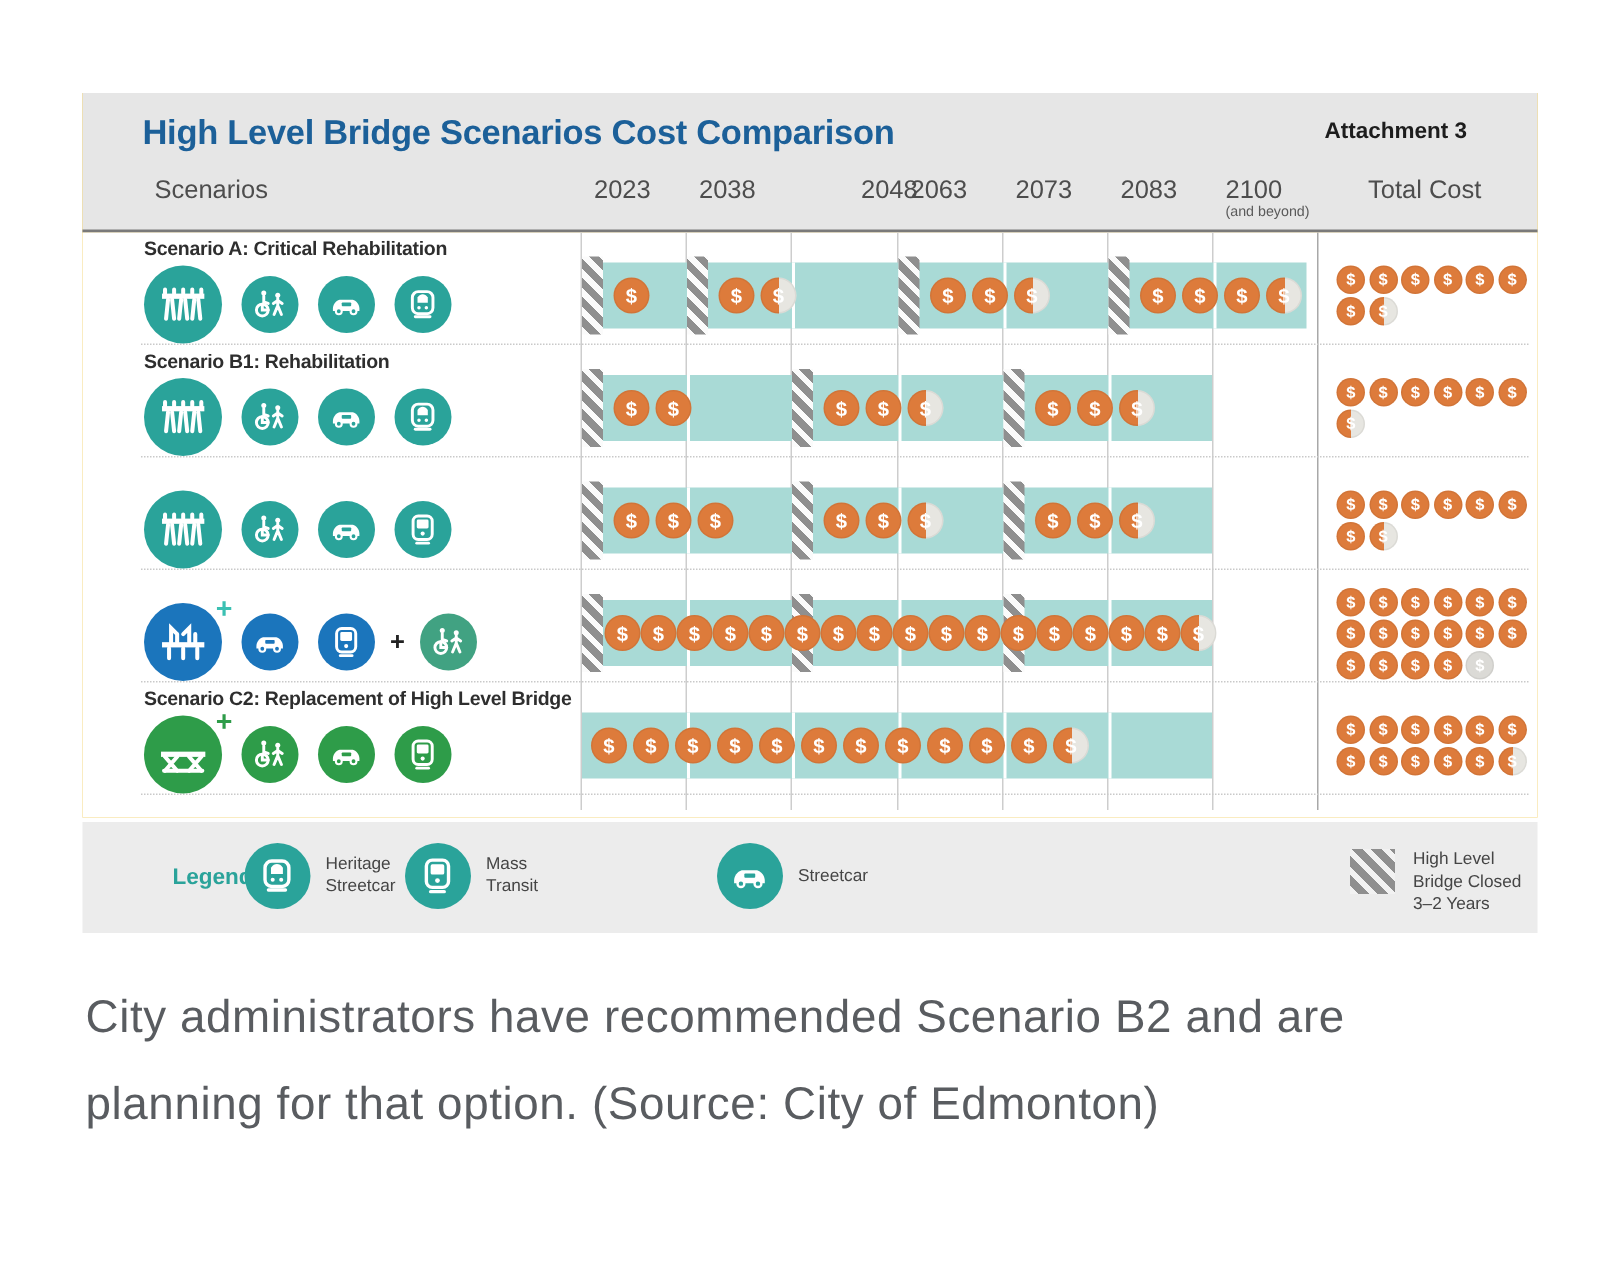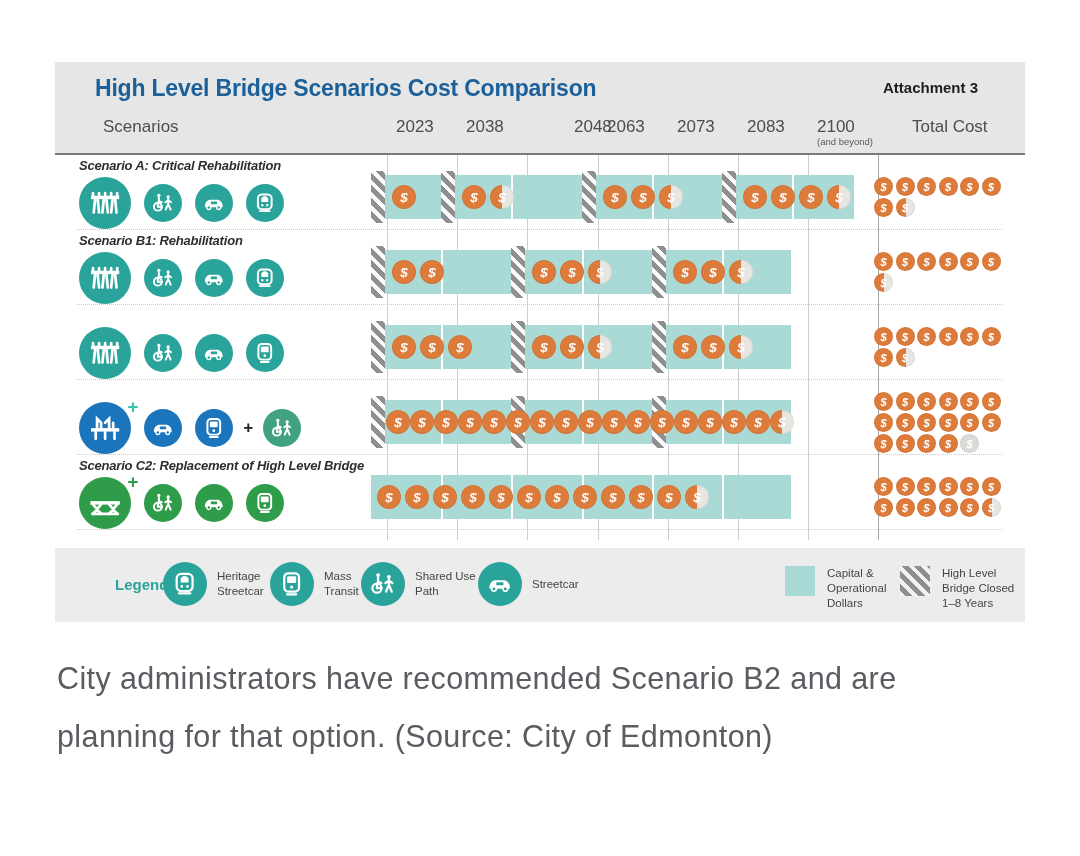--- a/index.html
+++ b/index.html
@@ -13,21 +13,21 @@
   #attachment { position:absolute; right:47px; top:17px; font-size:15px; font-weight:bold; color:#1d1d1d; }
   #colhead-scenarios { position:absolute; left:48px; top:55px; font-size:17px; color:#4d4d4d; }
   #colhead-total { position:absolute; left:810px; top:55px; font-size:17px; color:#4d4d4d;margin-left:47px; }
   .yearlab { position:absolute; top:55px; font-size:17px; color:#4d4d4d; }
   #beyond { position:absolute; top:74px; font-size:9.5px; color:#5a5a5a; }
 
   
   #chart { position:absolute; left:0; top:93px; width:970px; height:390px; background:#fff; }
   .gridline { position:absolute; top:0; height:385px; width:1px; background:#cdcdcd; }
   .gridline.dark { background:#a8a8a8; }
-  .srow { position:absolute; left:22px; width:925px; height:75px; border-bottom:1.5px dotted #c9c9c9;font-style:italic; }
+  .srow { position:absolute; left:39px; width:925px; height:75px; border-bottom:1.5px dotted #c9c9c9; }
   .slabel { position:absolute; left:2px; top:3px; font-size:13px; font-weight:bold; color:#2e2e2e; letter-spacing:-0.2px; }
   .icons { position:absolute; left:2px; top:22px; height:52px; display:flex; align-items:center; gap:13px; }
   .cicon { border-radius:50%; display:flex; align-items:center; justify-content:center; position:relative; flex:0 0 auto; }
   .cicon svg { width:62%; height:62%; }
   .cicon .plusbadge { position:absolute; top:-5px; right:-7px; font-size:19px; font-weight:bold; line-height:1; }
   .iconplus { font-size:17px; font-weight:bold; color:#222; margin:0 -3px; }
 
   .bar { position:absolute; left:294px; top:20px; height:44px; background:#A9DAD6; }
   .bar .tick { position:absolute; top:0; bottom:0; width:2px; background:#fff; z-index:1; }
   .seg { position:absolute; top:0; height:44px; display:flex; align-items:center; gap:4px; z-index:2; }
@@ -520,53 +520,33 @@
           <svg viewBox="0 0 24 24">
             <rect x="5" y="3.5" width="14" height="15" rx="4" fill="none" stroke="#fff" stroke-width="2" stroke-linecap="round"></rect>
             <path d="M8.5 7.5c1-1.6 2.3-2.2 3.5-2.2s2.5.6 3.5 2.2v3.6h-7z" fill="#fff"></path>
             <path d="M9.5 14.5h0M14.5 14.5h0" stroke="#fff" stroke-width="2.4" stroke-linecap="round"></path>
             <path d="M7 20.5h10" fill="none" stroke="#fff" stroke-width="2" stroke-linecap="round"></path>
           </svg>
         </div>
         <div class="ltext" style="white-space: pre-line;">Heritage
 Streetcar</div>
       </div>
-      <div class="litem" style="left: 306px;">
-        <div class="cicon" style="color: rgb(42, 163, 154);">
-          <svg viewBox="0 0 24 24">
-            <circle cx="8" cy="4.5" r="1.7" fill="#fff"></circle>
-            <path d="M8 6.5v4l3 1" fill="none" stroke="#fff" stroke-width="2" stroke-linecap="round"></path>
-            <circle cx="7" cy="16" r="4" fill="none" stroke="#fff" stroke-width="2" stroke-linecap="round"></circle>
-            <path d="M7 12v4h4" fill="none" stroke="#fff" stroke-width="2" stroke-linecap="round"></path>
-            <circle cx="17.5" cy="6" r="1.7" fill="#fff"></circle>
-            <path d="M17.5 8v5M17.5 13l-2.5 6M17.5 13l2.5 6M17.5 9.5l-3 2M17.5 9.5l3 2" fill="none" stroke="#fff" stroke-width="2" stroke-linecap="round"></path>
-          </svg>
-        </div>
-        <div class="ltext" style="white-space: pre-line;">Shared Use
-Path</div>
-      </div>
       <div class="litem" style="left: 423px;">
         <div class="cicon" style="color: rgb(42, 163, 154);">
           <svg viewBox="0 0 24 24">
             <path d="M3 15c0-2.5 1.8-5.2 4.5-6h9c2.7.8 4.5 3.5 4.5 6v1.6H3z" fill="#fff"></path>
             <rect x="9" y="10.8" width="6.4" height="2.6" rx="0.6" fill="currentColor"></rect>
             <circle cx="7" cy="16.8" r="2" fill="currentColor" stroke="#fff" stroke-width="1.4"></circle>
             <circle cx="17" cy="16.8" r="2" fill="currentColor" stroke="#fff" stroke-width="1.4"></circle>
           </svg>
         </div>
         <div class="ltext" style="white-space: pre-line;">Streetcar</div>
       </div>
-      <div class="swatchitem" style="left: 730px;">
-        <div class="swatch teal"></div>
-        <div class="ltext" style="white-space: pre-line;">Capital &amp;
-Operational
-Dollars</div>
-      </div>
       <div class="swatchitem" style="left: 845px;">
         <div class="swatch hatched"></div>
         <div class="ltext" style="white-space: pre-line;">High Level
 Bridge Closed
-1–8 Years</div>
+3–2 Years</div>
       </div>
     </div>
 
   <div id="caption">City administrators have recommended Scenario B2 and are planning for that option. (Source: City of Edmonton)</div>
 </div>
 
 </body></html>

